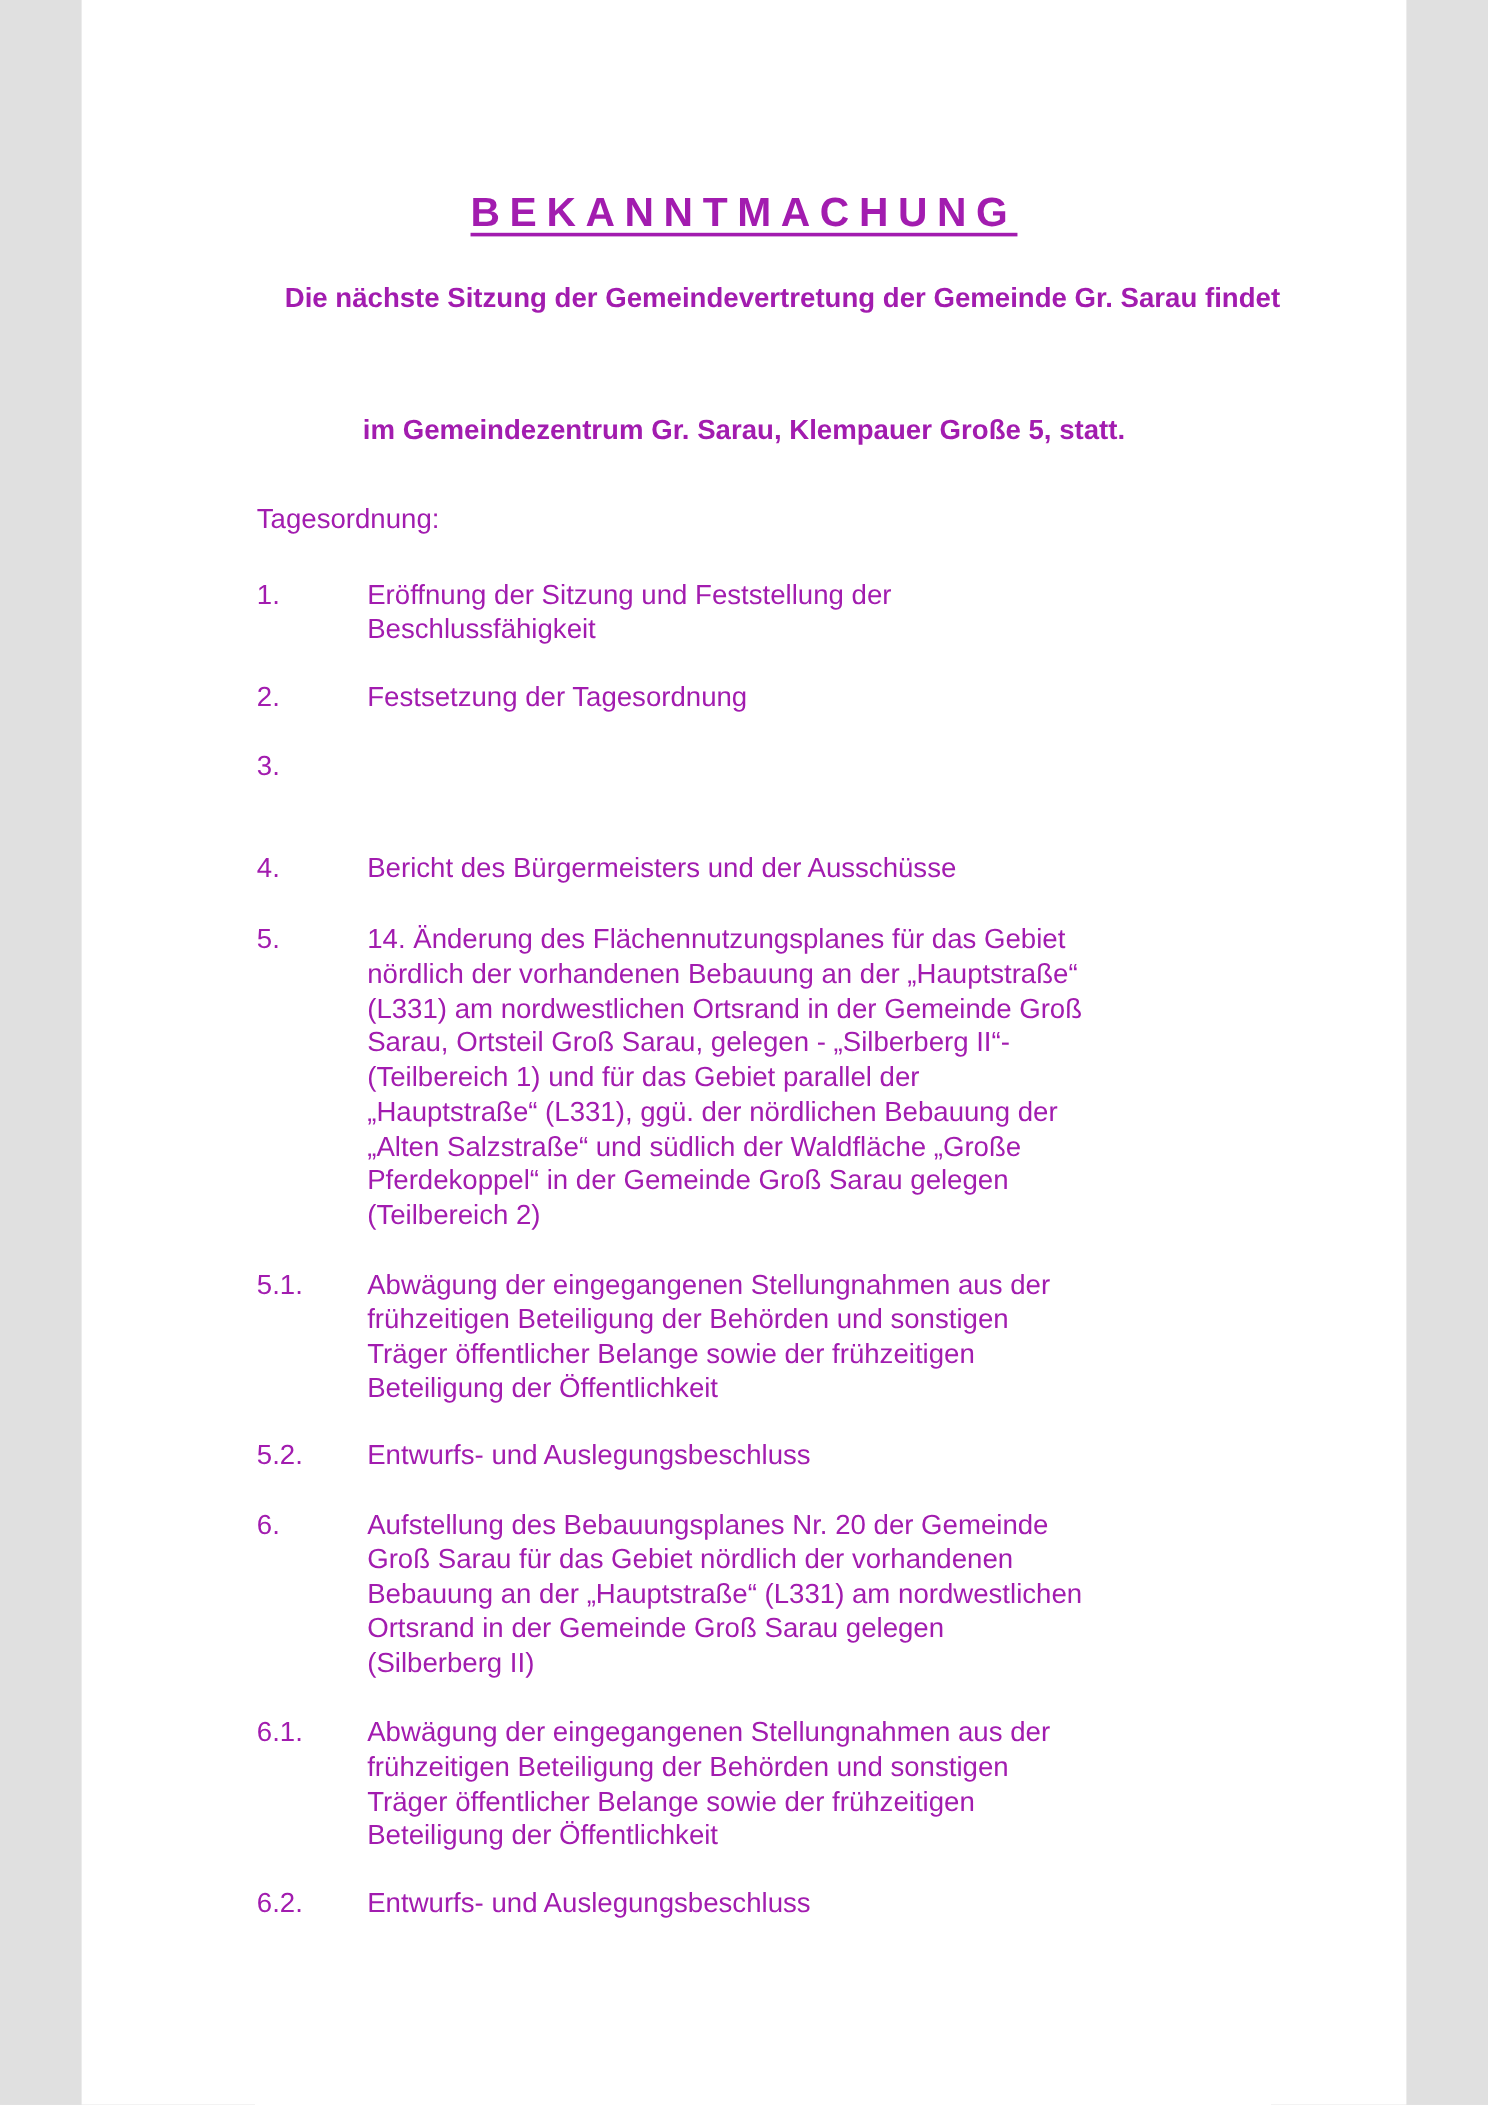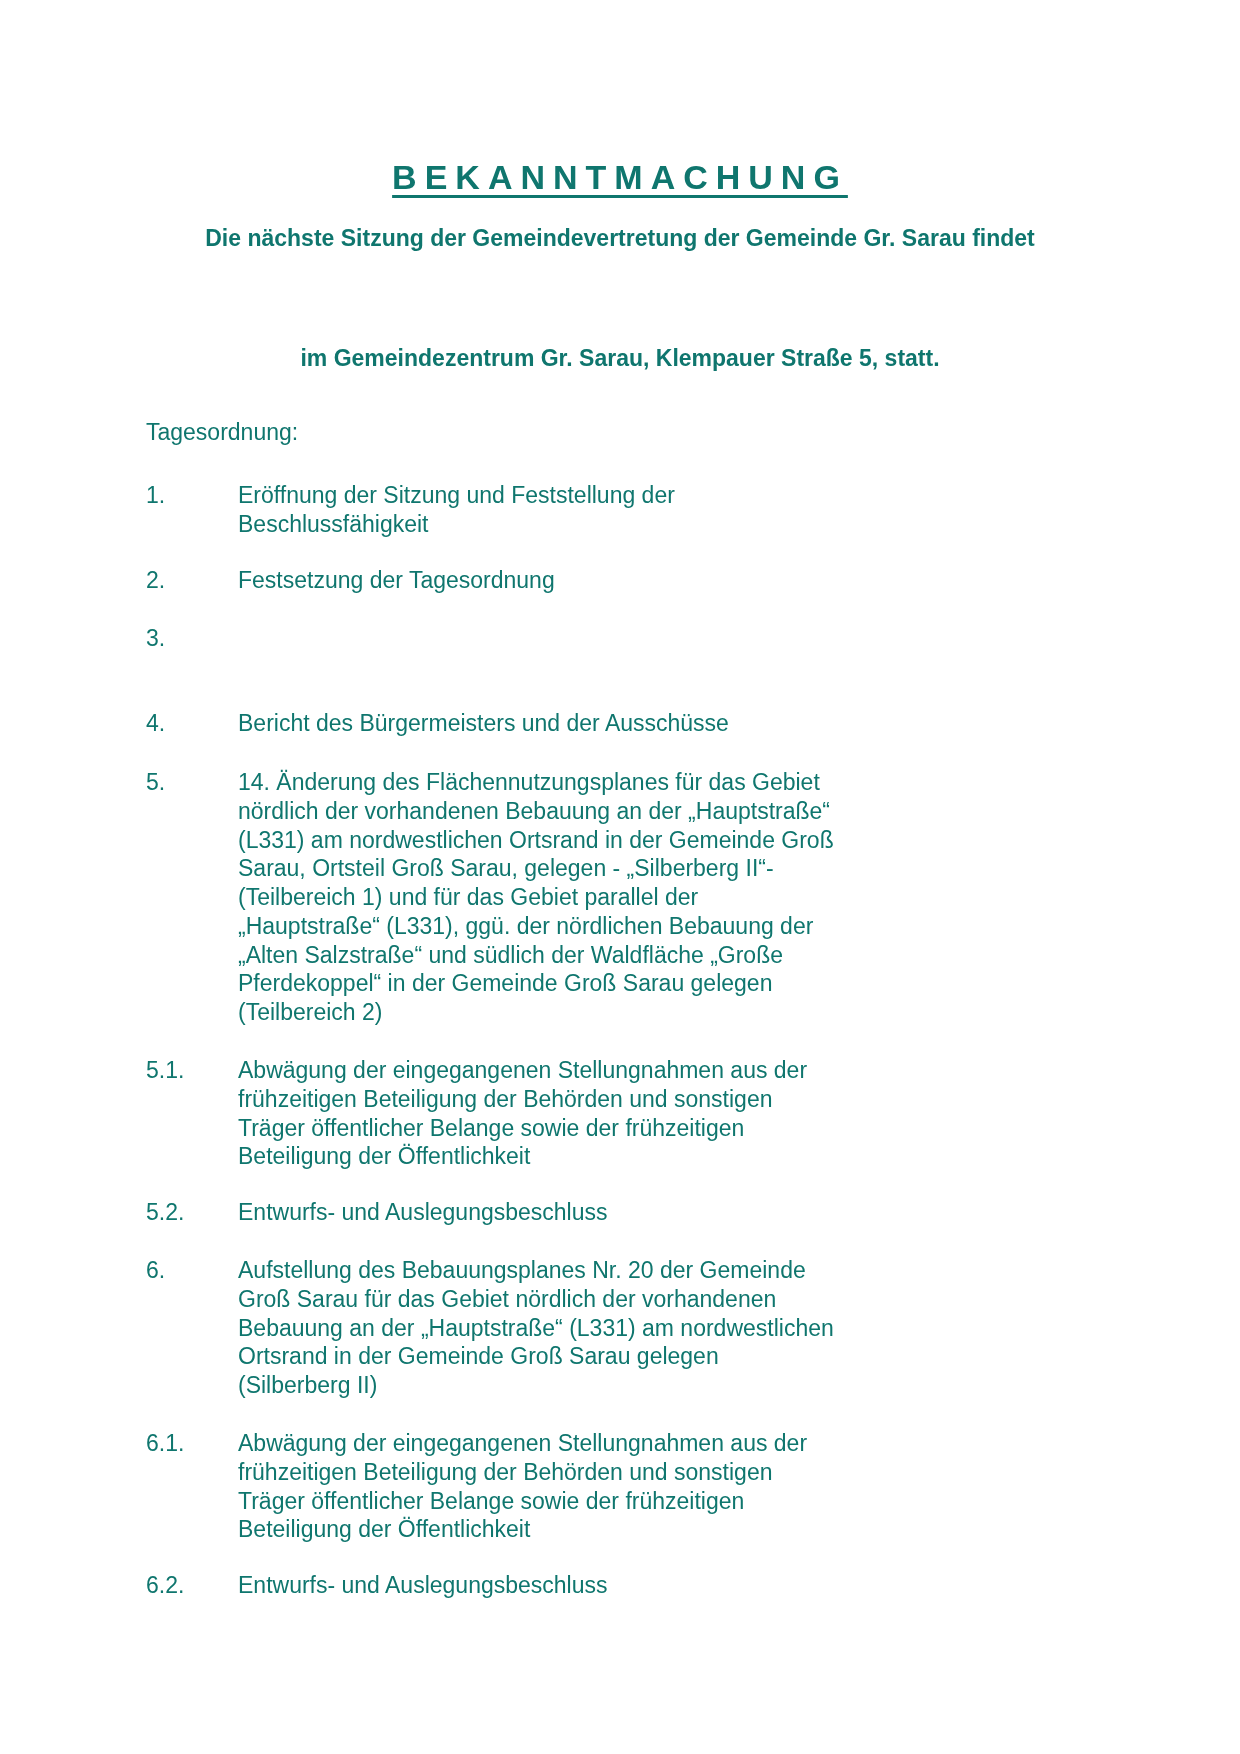--- a/index.html
+++ b/index.html
@@ -1,22 +1,22 @@
 <!DOCTYPE html>
 <html lang="de"><head>
 <meta charset="utf-8">
 <style>
   html,body{margin:0;padding:0;background:#e0e0e0;}
   .page{
     position:relative;
-    width:1240px;
+    width:1104px;
     height:1754px;
     margin:0 auto;
     background:#ffffff;
-    color:#0f766e;
+    color:#a21caf;
     font-family:"Liberation Sans","DejaVu Sans",sans-serif;
     overflow:hidden;
   }
   .doc-title{
     position:absolute;
     top:158px;left:0;width:100%;
     text-align:center;
     font-size:34px;
     font-weight:bold;
     line-height:38px;
@@ -30,21 +30,21 @@
   }
   .intro{
     position:absolute;
     left:0;width:100%;
     text-align:center;
     font-size:23px;
     line-height:29px;
     font-weight:bold;
     white-space:nowrap;
   }
-  .intro.l1{top:224px;}
+  .intro.l1{top:234px;padding-left:32px;}
   .intro.l2{top:294px;}
   .intro.l3{top:344px;}
   .intro .u{
     text-decoration:underline;
     text-decoration-thickness:2.5px;
     text-underline-offset:4px;
   }
   .agenda-heading{
     position:absolute;
     left:146px;
@@ -73,21 +73,21 @@
 </head>
 <body>
 
 <div class="page">
 
   <div class="doc-title"><span class="u">BEKANNTMACHUNG</span></div>
 
   <div class="intro l1">Die nächste Sitzung der Gemeindevertretung der Gemeinde Gr. Sarau findet</div>
 
 
-  <div class="intro l3">im Gemeindezentrum Gr. Sarau, Klempauer Straße 5, statt.</div>
+  <div class="intro l3">im Gemeindezentrum Gr. Sarau, Klempauer Große 5, statt.</div>
 
   <div class="agenda-heading">Tagesordnung:</div>
 
   <div class="item" style="top:481px">
     <span class="num">1.</span>
     <div class="itext">Eröffnung der Sitzung und Feststellung der
 Beschlussfähigkeit</div>
   </div>
 
   <div class="item" style="top:566px">

